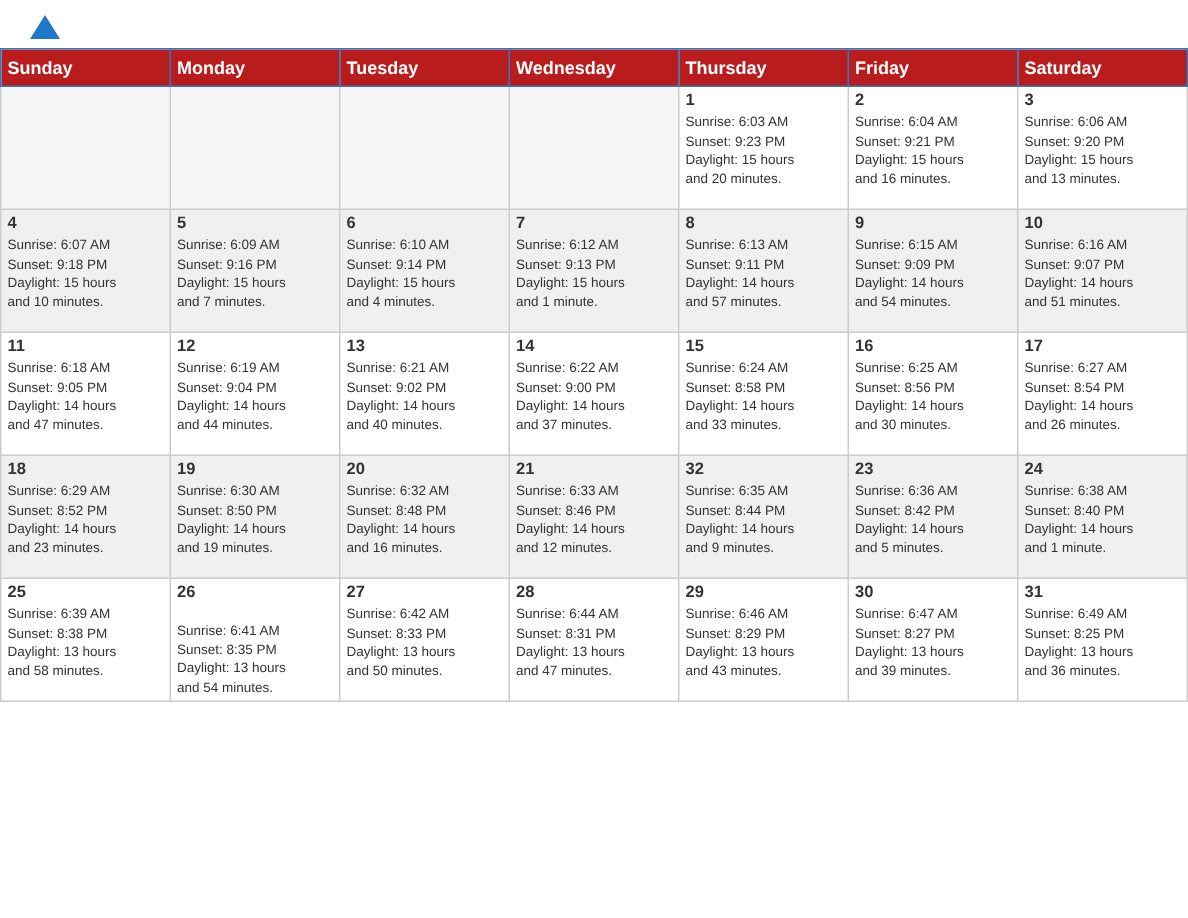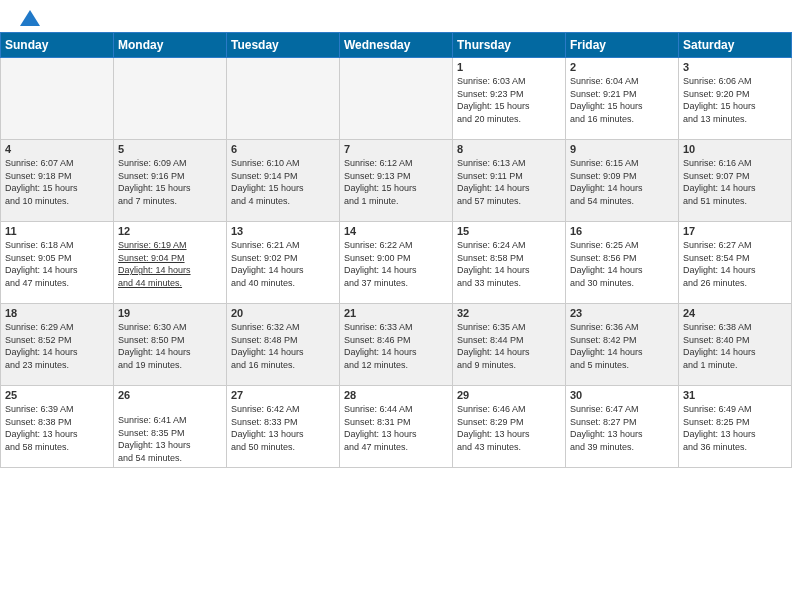--- a/index.html
+++ b/index.html
@@ -34,21 +34,21 @@
     .location {
       font-size: 15px;
       color: #333;
     }
     .calendar {
       width: 100%;
       border-collapse: collapse;
       table-layout: fixed;
     }
     .calendar th {
-      background-color: #0369a1;
+      background-color: #b91c1c;
       color: #fff;
       font-size: 12px;
       font-weight: bold;
       padding: 5px 4px;
       text-align: left;
       border: 1px solid #2a7ac7;
       margin-left: 44px;
     }
     .calendar td {
       border: 1px solid #ccc;
@@ -205,21 +205,21 @@
       <tr>
         <td>
           <span class="day-number">11</span>
           <div class="day-info" style="white-space: pre-line;">Sunrise: 6:18 AM
 Sunset: 9:05 PM
 Daylight: 14 hours
 and 47 minutes.</div>
         </td>
         <td>
           <span class="day-number">12</span>
-          <div class="day-info" style="white-space: pre-line; text-decoration: underline;">Sunrise: 6:19 AM
+          <div class="day-info" style="white-space: pre-line;">Sunrise: 6:19 AM
 Sunset: 9:04 PM
 Daylight: 14 hours
 and 44 minutes.</div>
         </td>
         <td>
           <span class="day-number">13</span>
           <div class="day-info" style="white-space: pre-line;">Sunrise: 6:21 AM
 Sunset: 9:02 PM
 Daylight: 14 hours
 and 40 minutes.</div>

